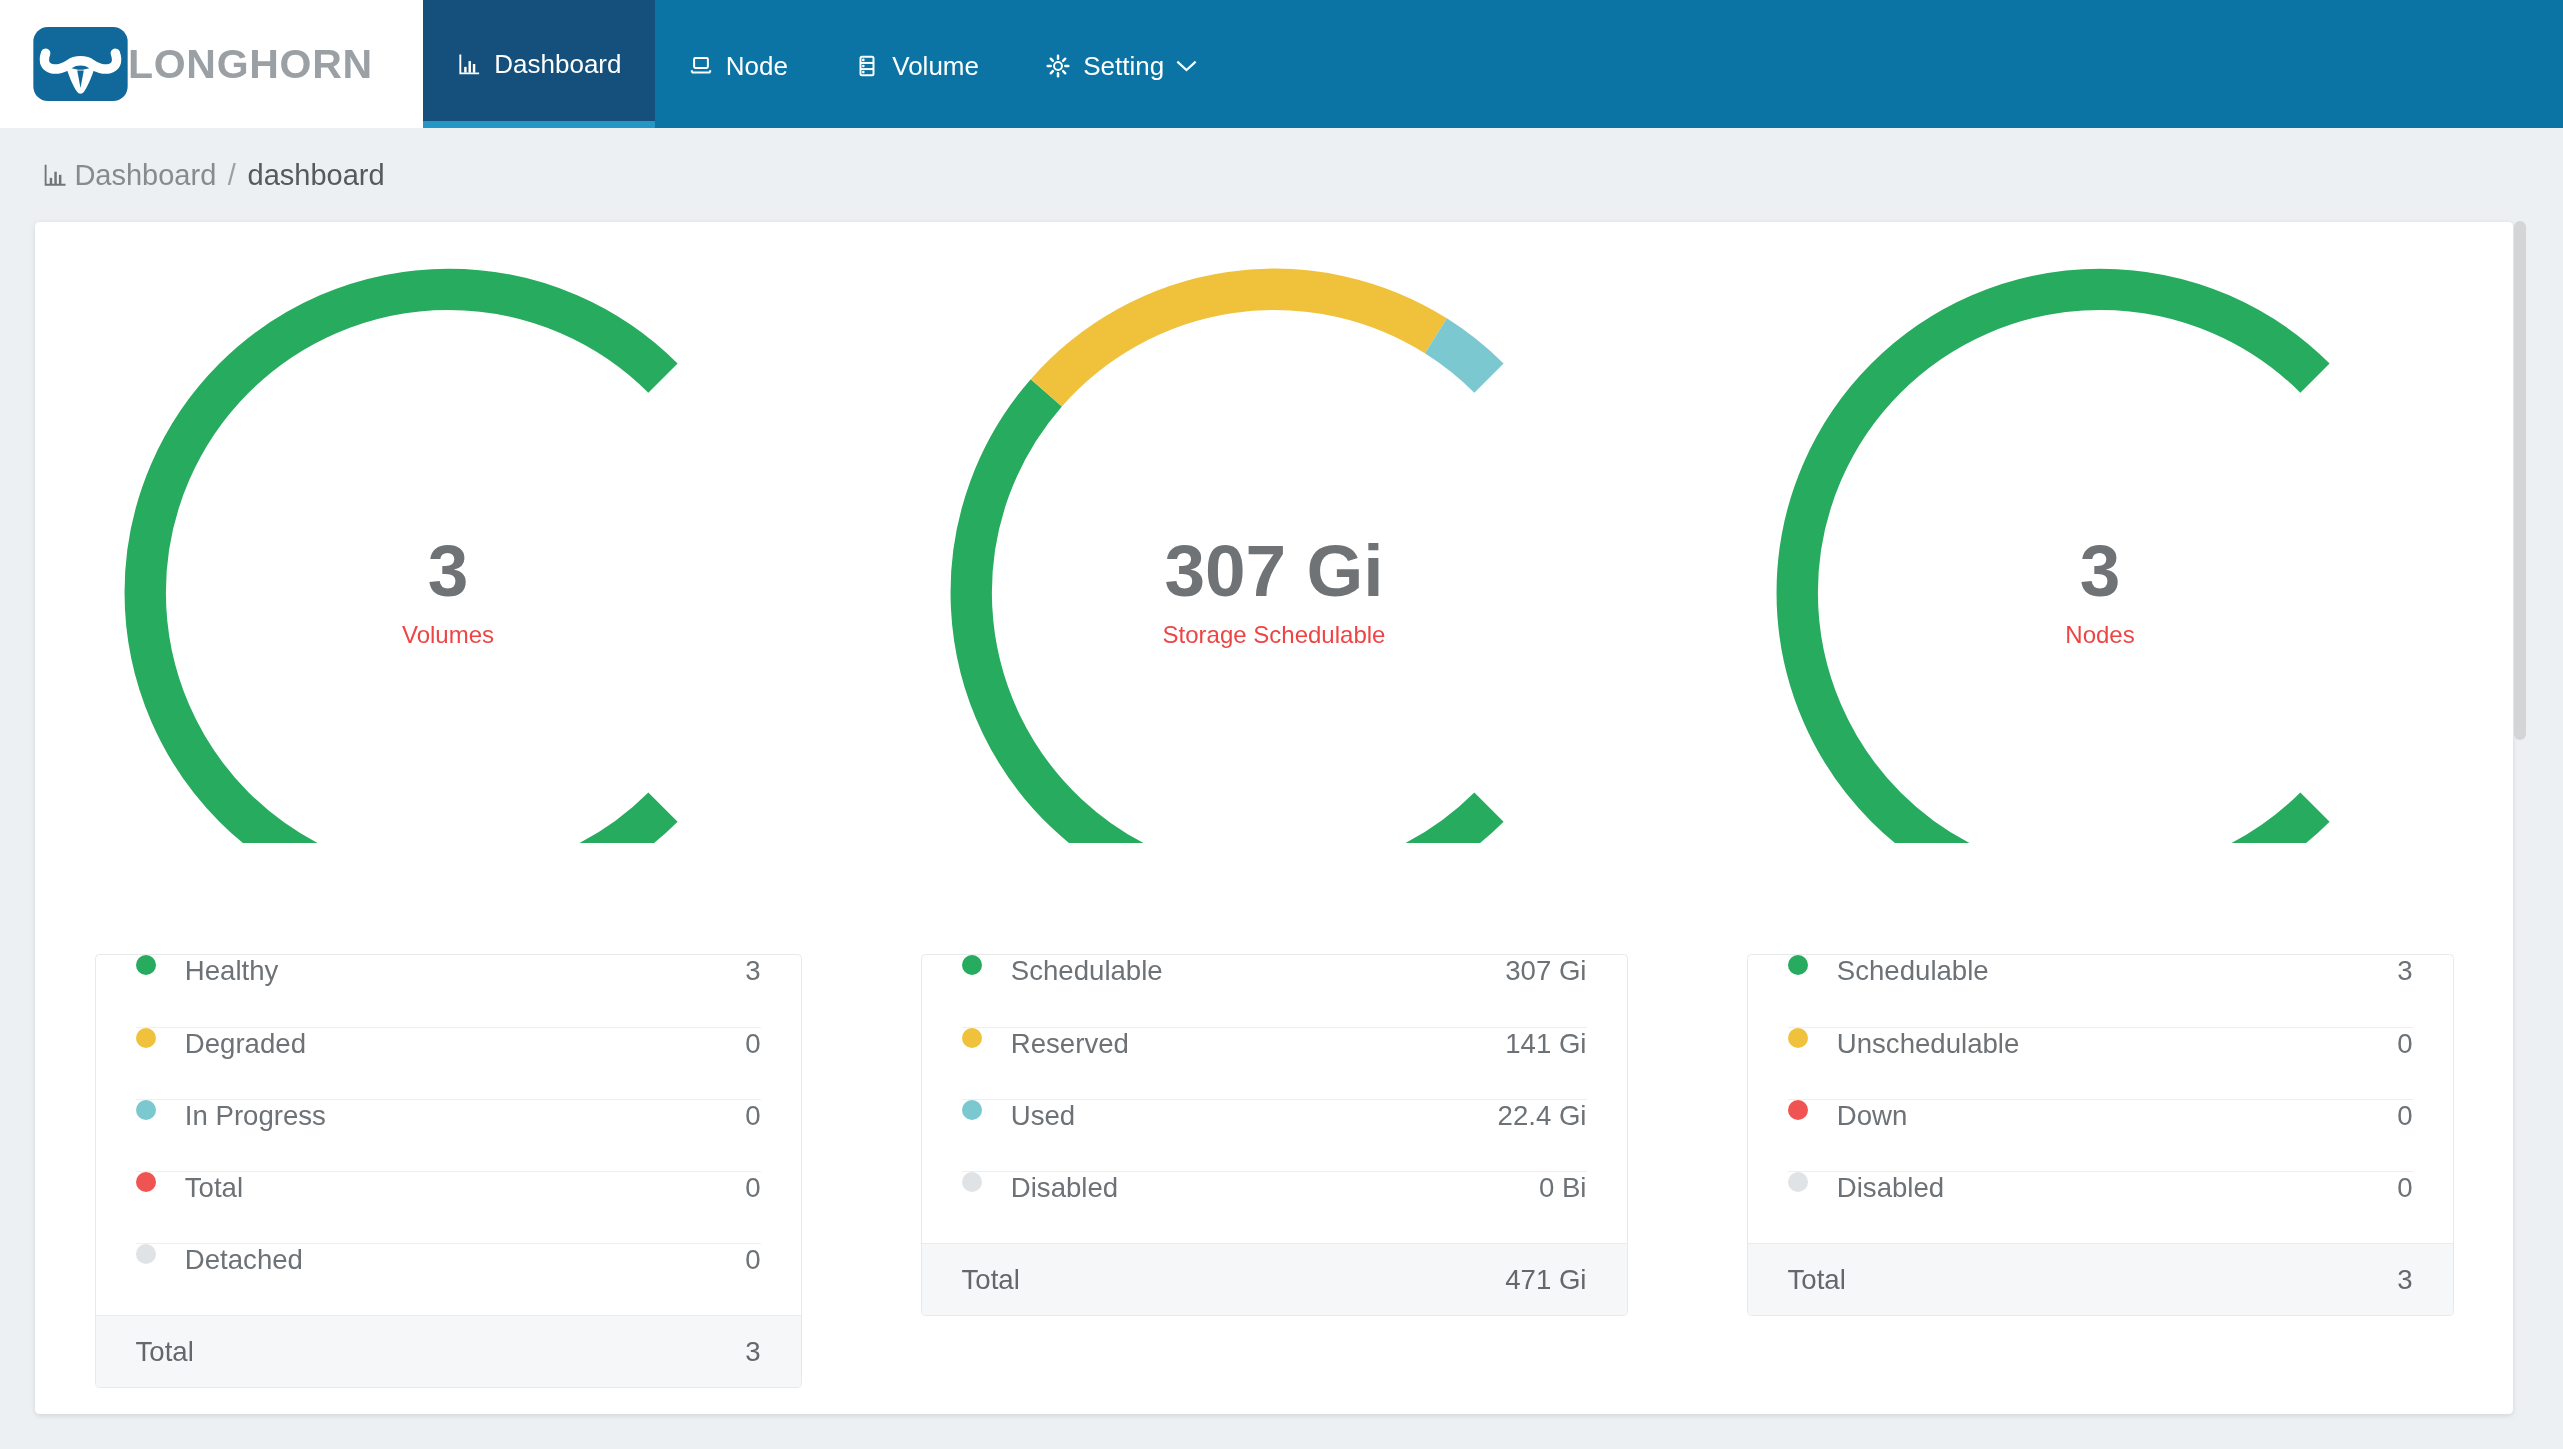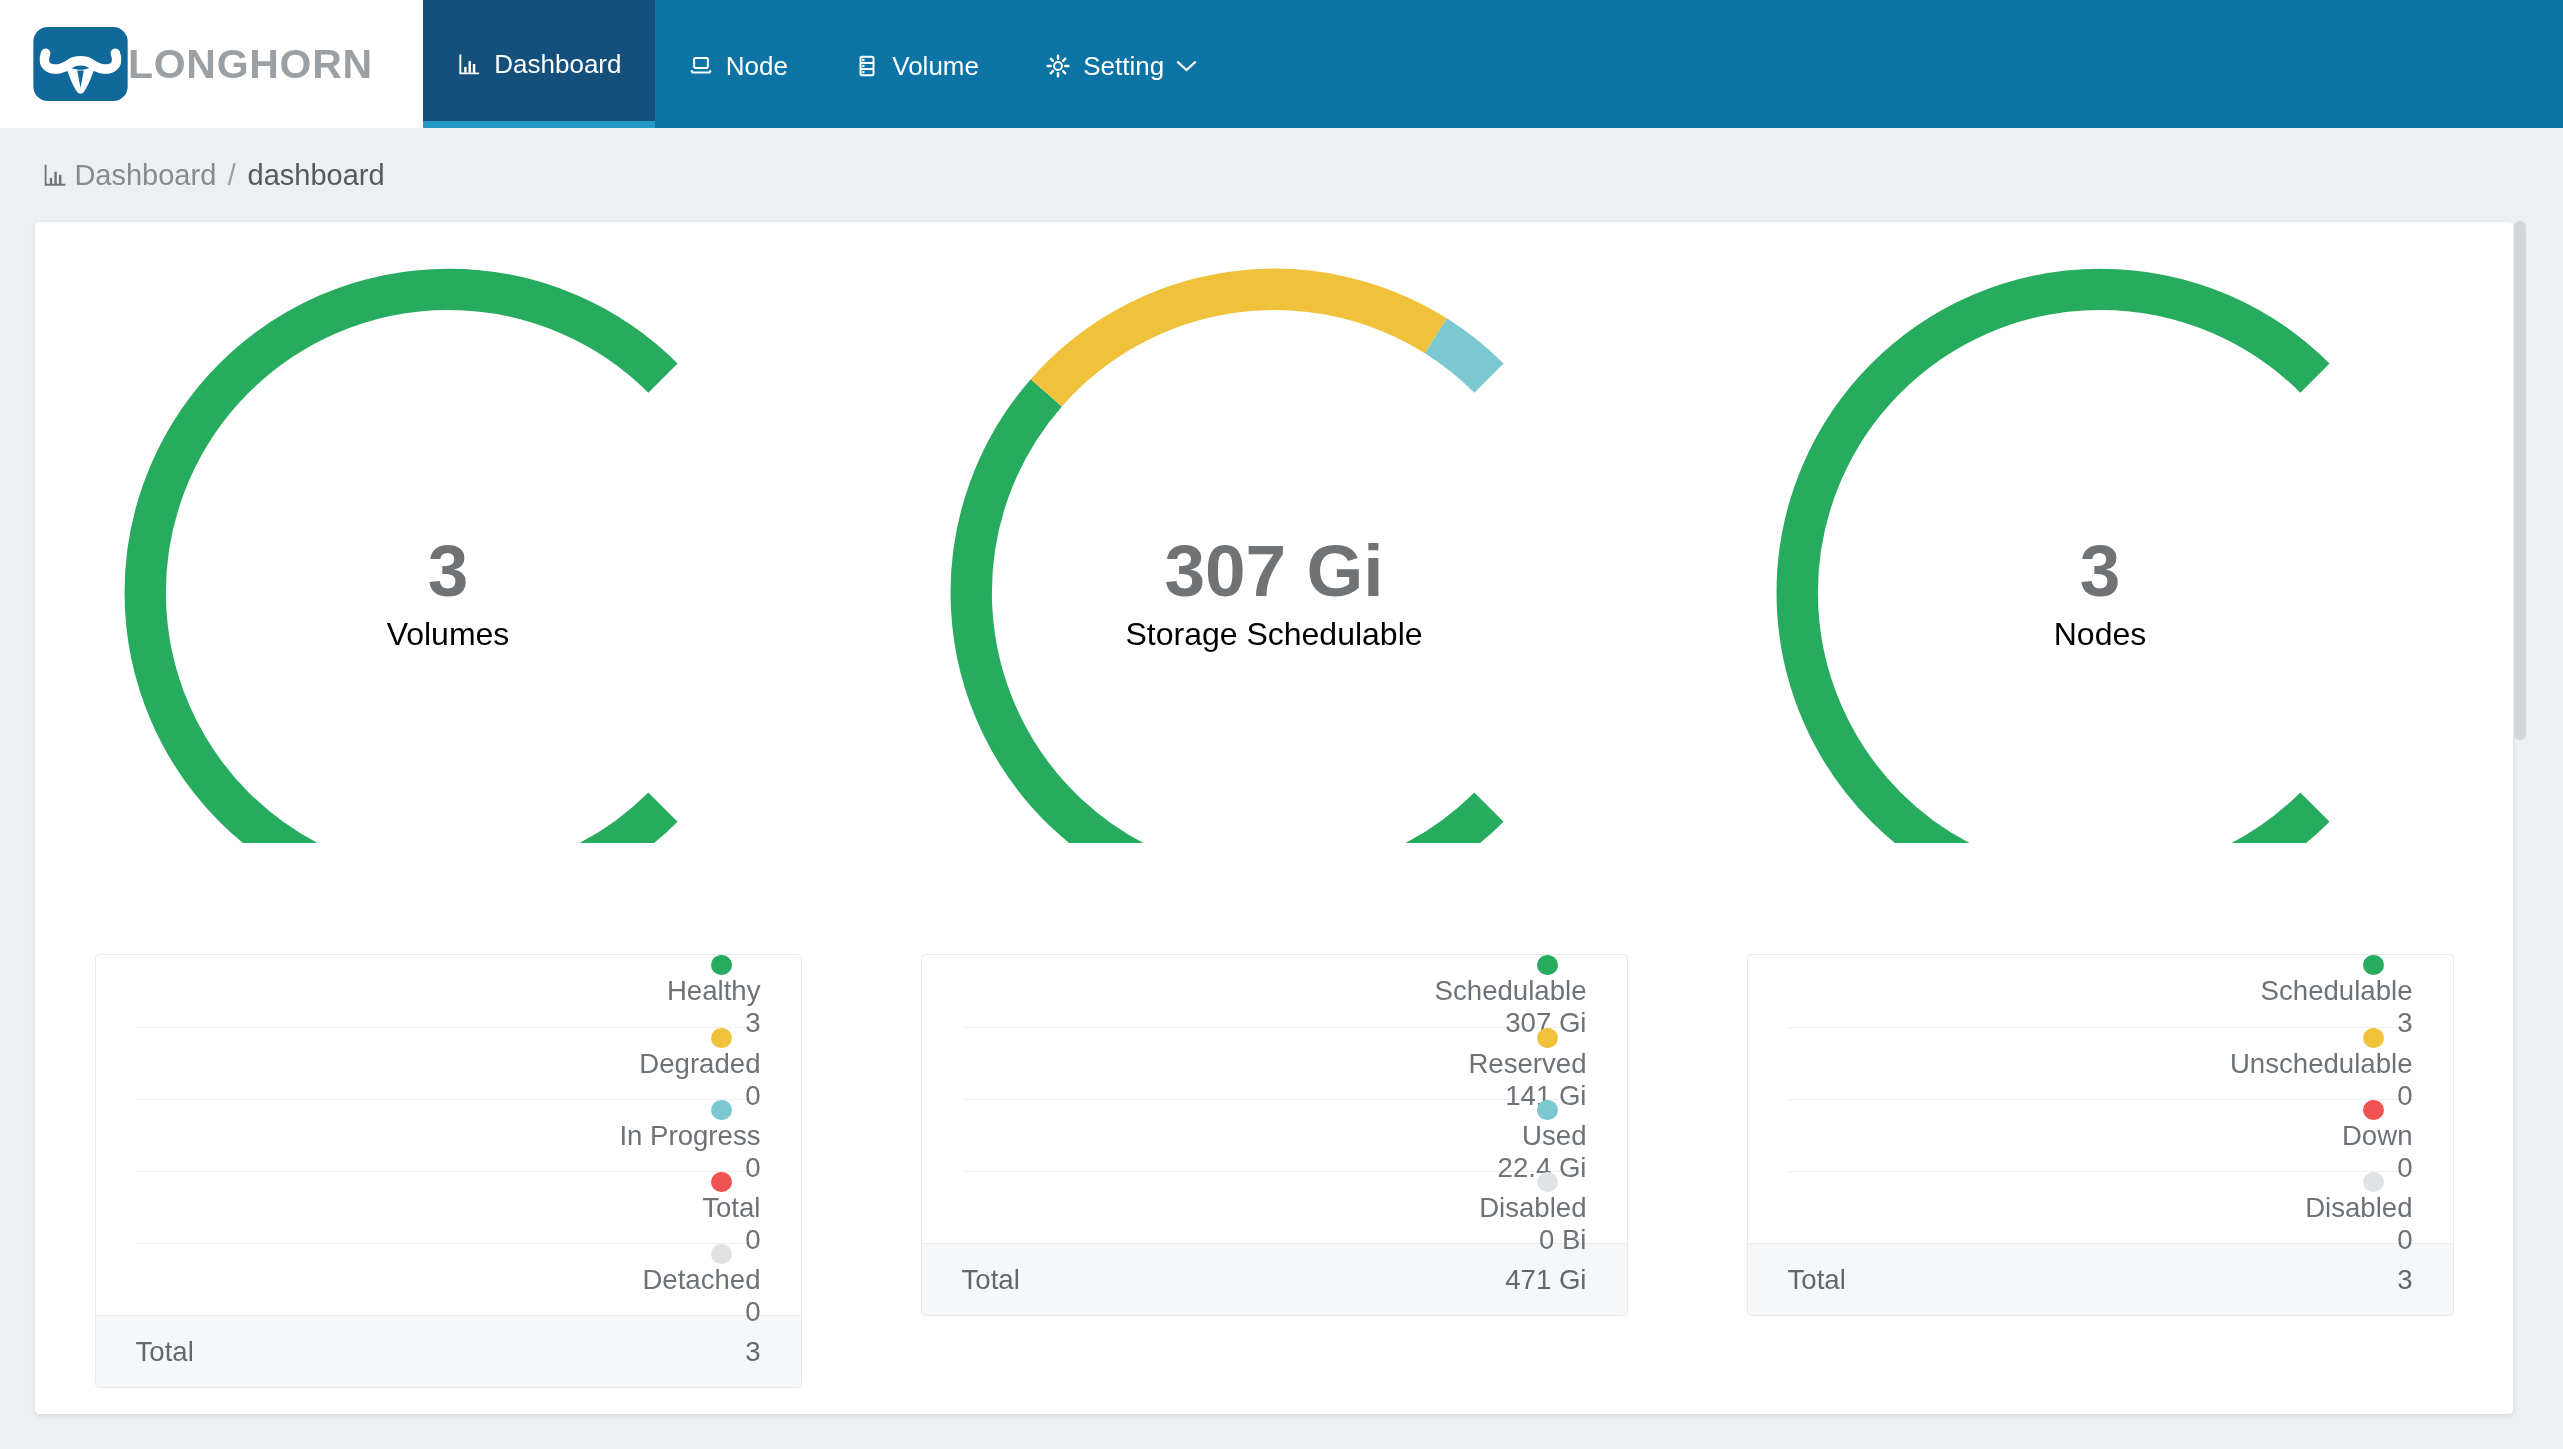--- a/index.html
+++ b/index.html
@@ -27,25 +27,25 @@
   .crumb-page{color:#56595d;}
   
   .card{margin-left:35px;width:2478px;height:1192px;background:#ffffff;
     border-radius:4.4px;box-shadow:0 1.5px 5.8px rgba(0,0,0,0.10);display:flex;}
   .col{flex:1;display:flex;flex-direction:column;align-items:center;
     padding-top:44px;box-sizing:border-box;}
   .gauge-wrap{position:relative;width:653px;height:577px;flex:none;}
   .gauge-wrap svg{position:absolute;left:0;top:0;}
   .gauge-center{position:absolute;left:0;right:0;top:265px;text-align:center;}
   .gauge-value{font-size:73px;line-height:80px;color:#707376;font-weight:600;}
-  .gauge-label{margin-top:5.8px;font-size:32px;line-height:35px;color:#000000;}
+  .gauge-label{margin-top:5.8px;font-size:24px;line-height:35px;color:#ef4444;}
   
   .ltable{width:707px;margin-top:111px;background:#fff;border:1.5px solid #e6e9eb;
     border-radius:4.4px;overflow:hidden;box-sizing:border-box;font-size:27.6px;color:#6d7277;}
-  .t-row{height:72px;margin:0 40px;display:flex;align-items:flex-end;box-sizing:border-box;flex-direction:column;}
+  .t-row{height:72px;margin:0 40px;display:flex;align-items:flex-start;box-sizing:border-box;}
   .t-row + .t-row{border-top:1.5px solid #edeff0;}
   .dot{width:20.3px;height:20.3px;border-radius:50%;margin-right:29px;flex:none;}
   .t-val{margin-left:auto;}
   .t-total{height:72px;padding:0 40px;display:flex;align-items:center;
     background:#f6f7f8;border-top:1.5px solid #e9ebec;color:#64686c;box-sizing:border-box;}
   
   .scroll-thumb{position:absolute;top:221px;right:37px;width:11.6px;height:519px;
     border-radius:6.5px;background:#d3d5d7;}
 </style>
 </head>

